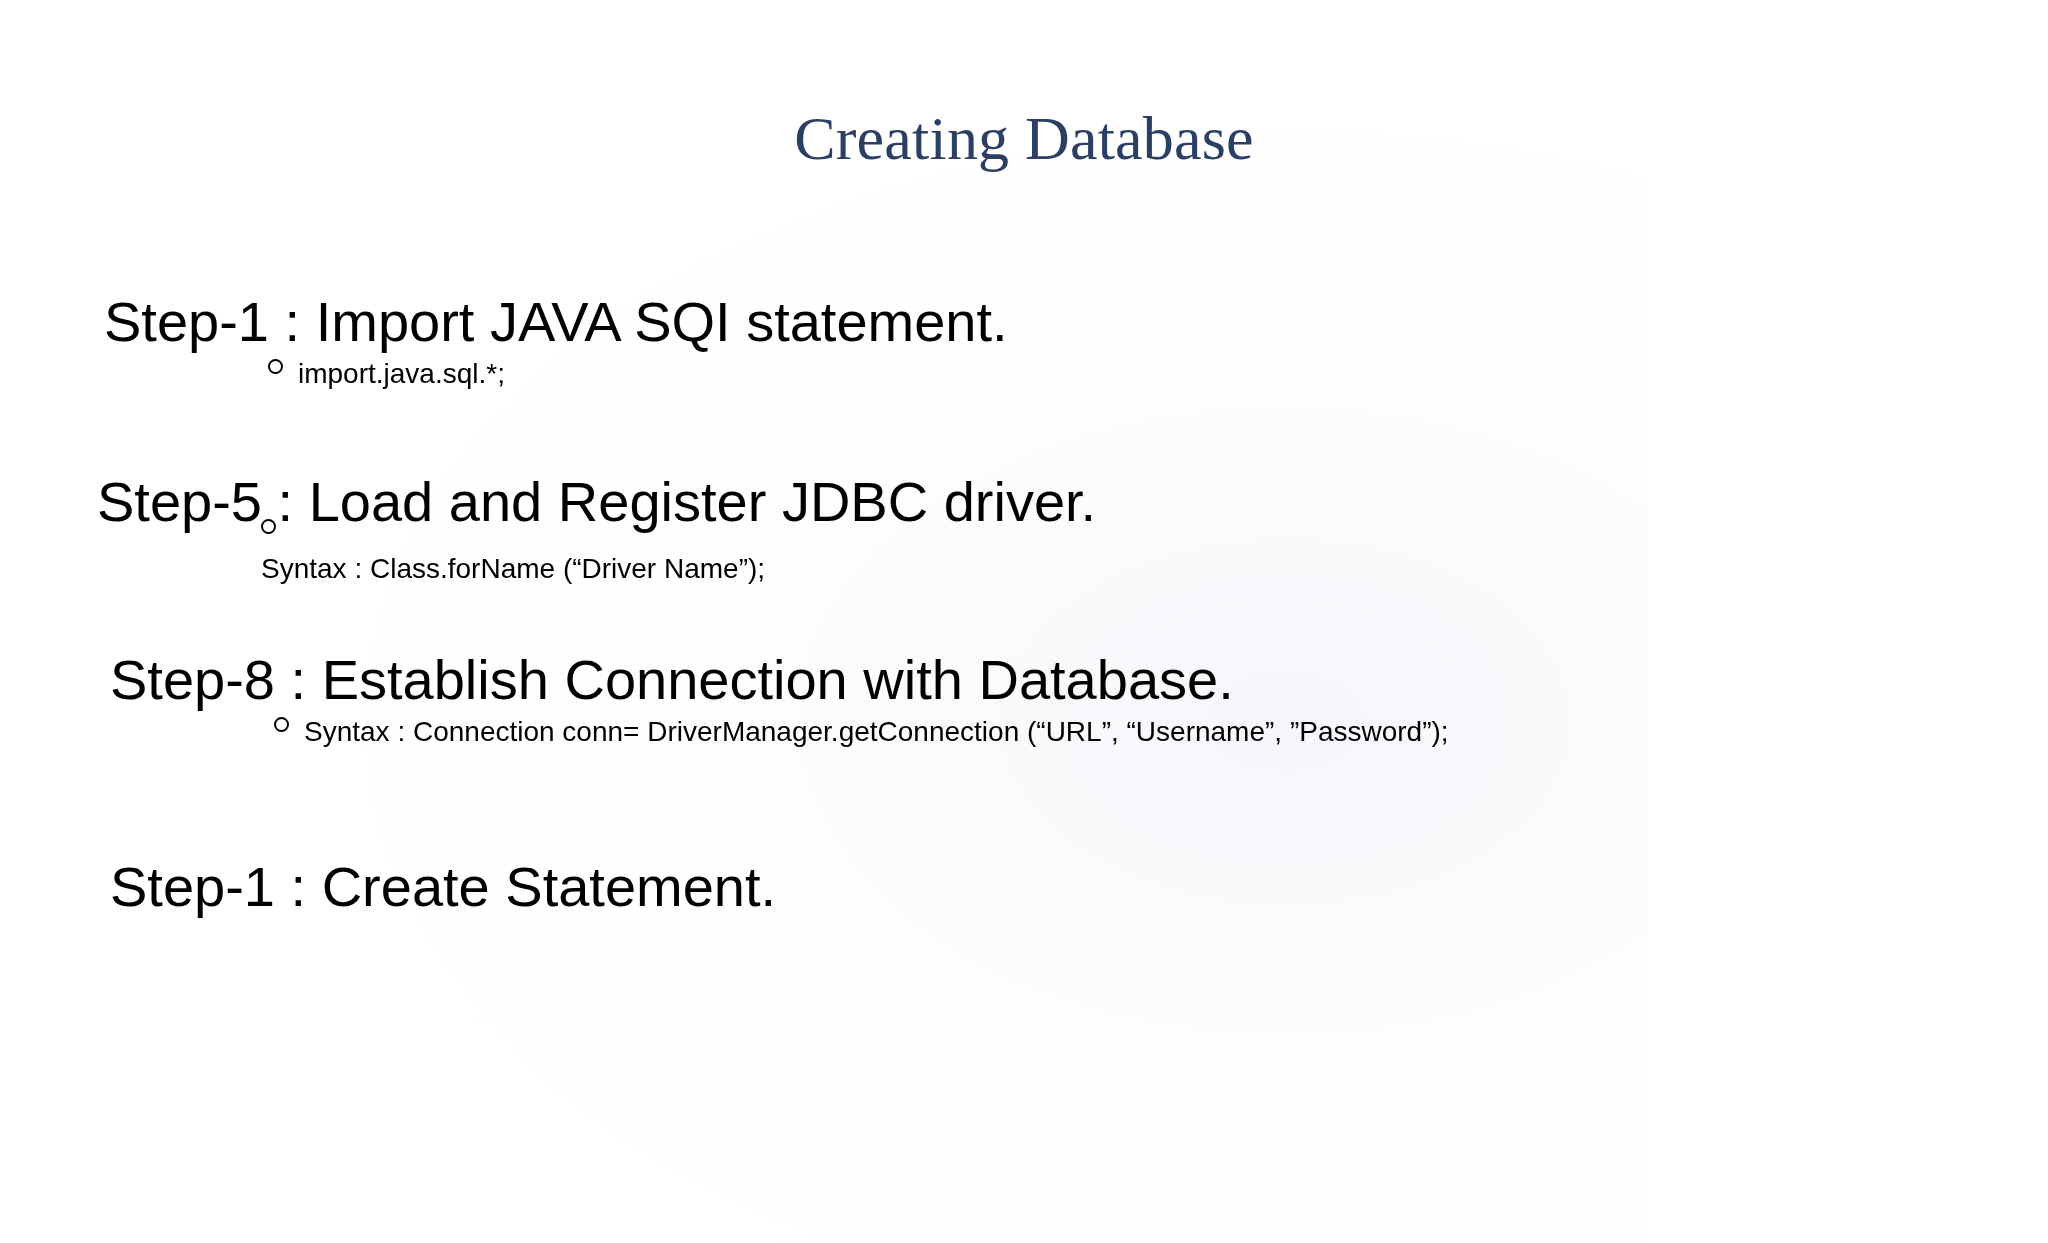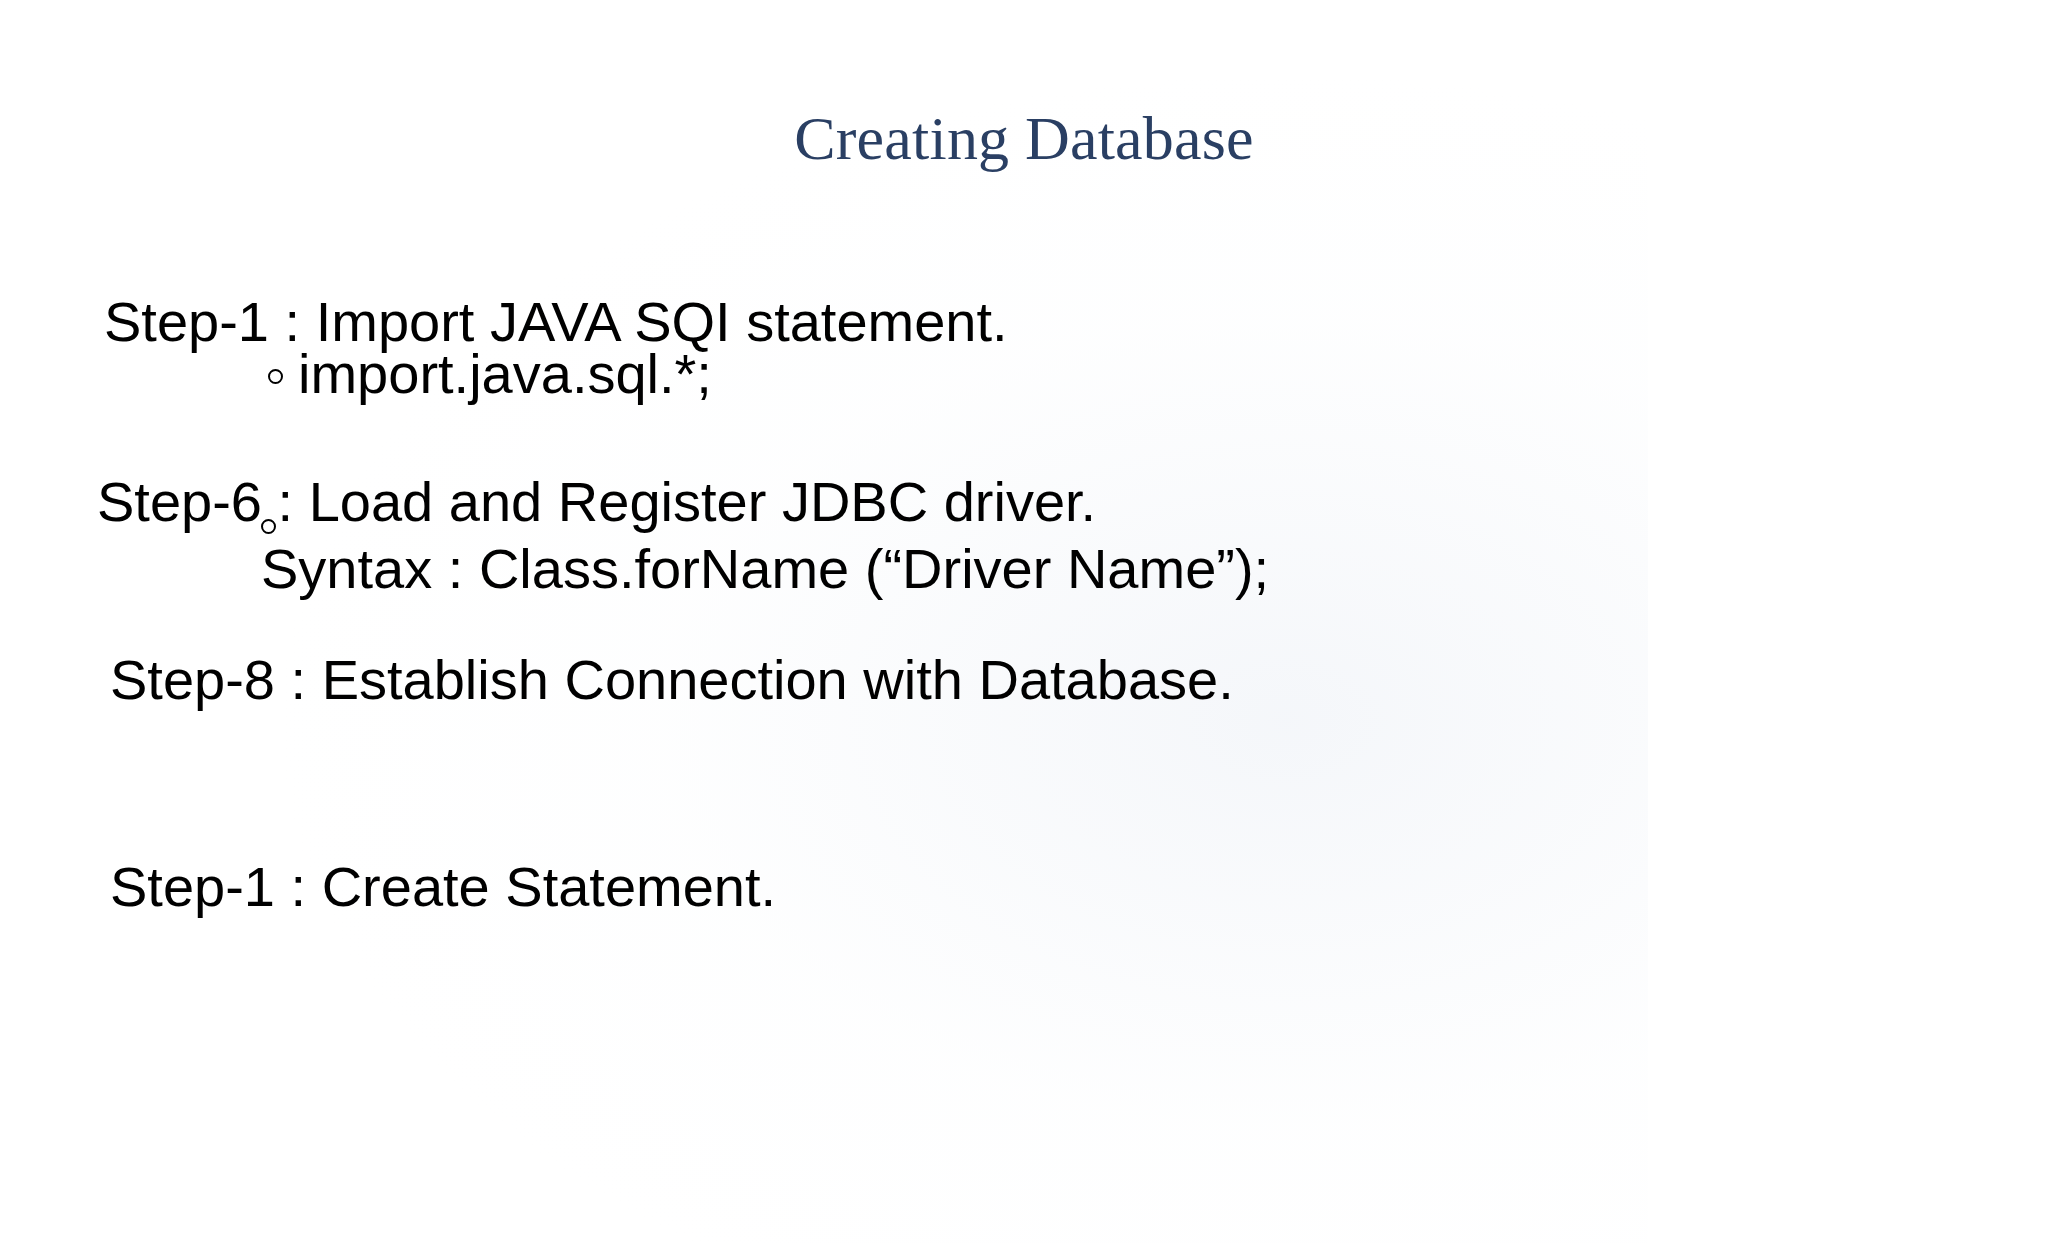--- a/index.html
+++ b/index.html
@@ -60,21 +60,21 @@
   }
 
   .step-heading {
     font-size: 56px;
     line-height: 52px;
     color: #000000;
     white-space: nowrap;
   }
 
   .step-sub {
-    font-size: 56px;
+    font-size: 28px;
     line-height: 52px;
     color: #000000;
     white-space: nowrap;
     display: flex;
     align-items: baseline;
   }
 
   .bullet-circle {
     display: inline-block;
     width: 15px;
@@ -116,29 +116,33 @@
 
     <div class="step-block" id="step-1">
       <div class="step-heading">Step-1 : Import JAVA SQI statement.</div>
       <div class="step-sub">
         <span class="bullet-circle"></span>
         <span class="sub-text">import.java.sql.*;</span>
       </div>
     </div>
 
     <div class="step-block" id="step-2">
-      <div class="step-heading">Step-6 : Load and Register JDBC driver.</div>
+      <div class="step-heading">Step-5 : Load and Register JDBC driver.</div>
       <div class="step-sub">
         <span class="bullet-circle"></span>
         <span class="sub-text">Syntax : Class.forName (“Driver Name”);</span>
       </div>
     </div>
 
     <div class="step-block" id="step-3">
       <div class="step-heading">Step-8 : Establish Connection with Database.</div>
+      <div class="step-sub">
+        <span class="bullet-circle"></span>
+        <span class="sub-text">Syntax : Connection conn= DriverManager.getConnection (“URL”, “Username”, ”Password”);</span>
+      </div>
     </div>
 
     <div class="step-block" id="step-4">
       <div class="step-heading">Step-1 : Create Statement.</div>
     </div>
 
   </div>
 </div>
 
 </body></html>

